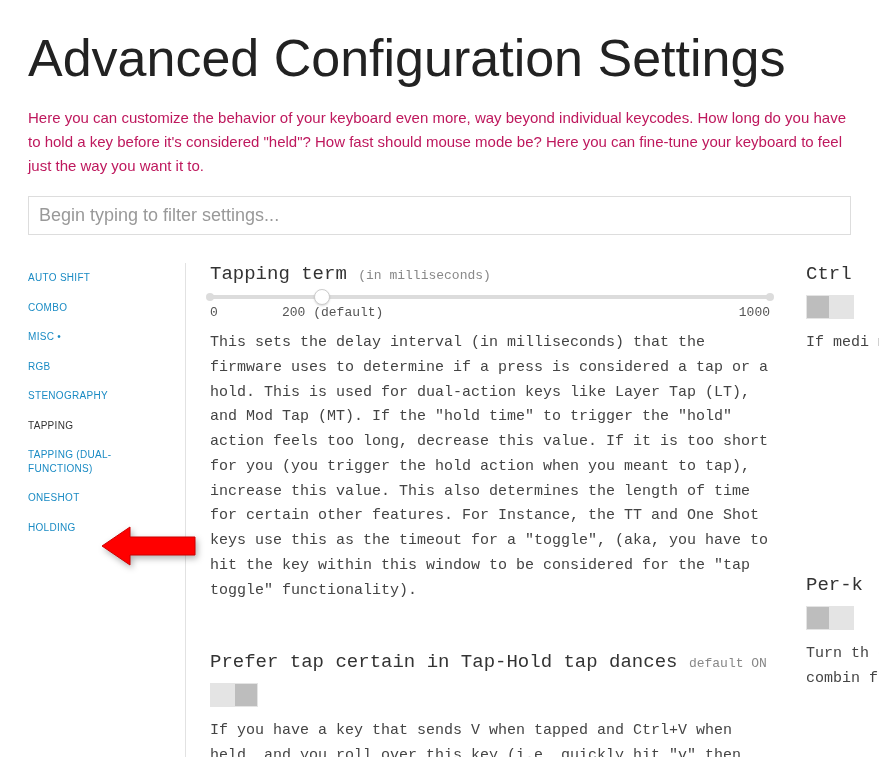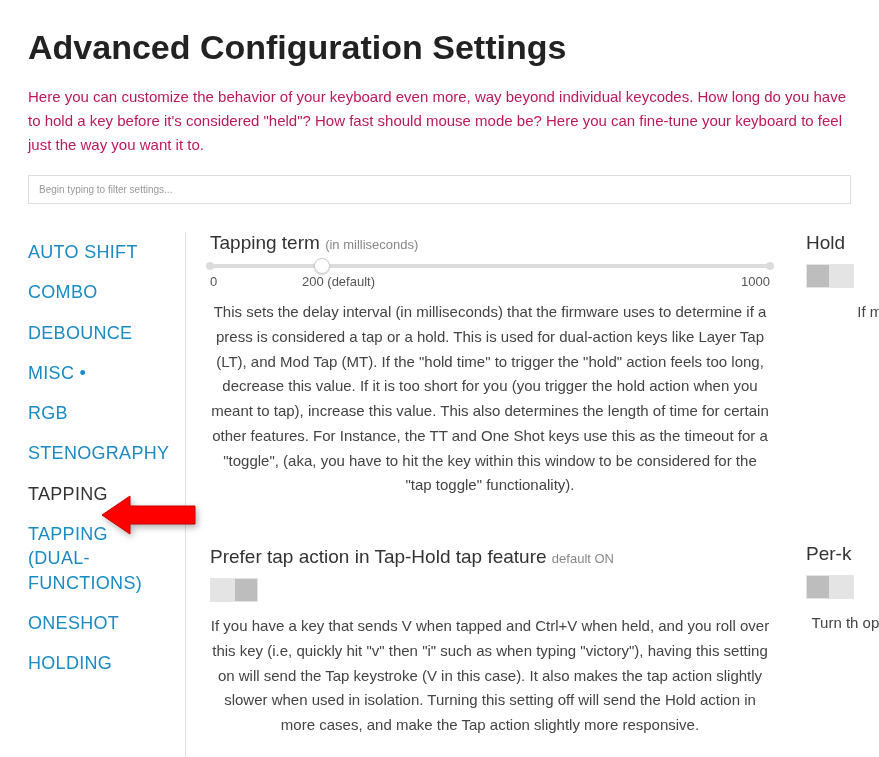--- a/index.html
+++ b/index.html
@@ -4,73 +4,73 @@
   <style>
     * { box-sizing: border-box; margin: 0; padding: 0; }
     body {
       font-family: -apple-system, BlinkMacSystemFont, "Segoe UI", Helvetica, Arial, sans-serif;
       color: #333;
       padding: 28px 28px 0 28px;
       width: 879px;
       overflow: hidden;
     }
     h1 {
-      font-size: 34px;
-      font-weight: 700;
+      font-size: 52px;
+      font-weight: 400;
       color: #222;
       margin-bottom: 18px;
     }
     .intro {
       font-size: 15px;
       line-height: 1.6;
       color: #be185d;
       margin-bottom: 18px;
     }
     .filter-input {
       width: 100%;
       border: 1px solid #ddd;
       padding: 8px 10px;
-      font-size: 10px;
+      font-size: 18px;
       color: #333;
       outline: none;
       background: #fff;
     }
     .filter-input::placeholder { color: #999; }
     .layout {
       display: flex;
       margin-top: 28px;
       gap: 24px;
       align-items: stretch;
     }
     .sidebar {
       width: 158px;
       flex-shrink: 0;
       border-right: 1px solid #e2e2e2;
       padding-right: 12px;
     }
     .sidebar-item {
       display: block;
-      font-size: 18px;
+      font-size: 10px;
       color: #1a8bc4;
       text-transform: uppercase;
       padding: 8px 0;
       cursor: pointer;
       letter-spacing: 0.3px;
       line-height: 1.35;
     }
     .sidebar-item.active { color: #333; cursor: default; }
     .main {
       flex: 1;
       min-width: 0;
       display: flex;
       gap: 36px;
     }
     .col-left { width: 560px; flex-shrink: 0; }
     .col-right { width: 200px; flex-shrink: 0; }
-    .setting-block { margin-bottom: 48px; }
+    .setting-block { margin-bottom: 48px; font-family: Liberation Mono, monospace; }
     .setting-title {
       font-size: 19px;
       font-weight: 400;
       color: #333;
       margin-bottom: 10px;
     }
     .setting-title .hint {
       font-size: 13px;
       color: #888;
       font-weight: 400;
@@ -106,28 +106,27 @@
       cursor: grab;
     }
     .slider-labels {
       display: flex;
       font-size: 13px;
       color: #555;
       position: relative;
       height: 18px;
     }
     .slider-labels .lbl-min { position: absolute; left: 0; }
-    .slider-labels .lbl-def { position: absolute; left: 92px; white-space: nowrap; }
+    .slider-labels .lbl-def { position: absolute; left: 72px; white-space: nowrap; }
     .slider-labels .lbl-max { position: absolute; right: 0; }
     .desc {
       font-size: 15px;
       line-height: 1.65;
       color: #444;
       margin-top: 8px;
-      text-align: center;
     }
     .toggle {
       position: relative;
       width: 48px;
       height: 24px;
       background: #e4e4e4;
       margin: 8px 0 12px 0;
       cursor: pointer;
     }
     .toggle-knob {
@@ -154,21 +153,20 @@
 
 <p class="intro">Here you can customize the behavior of your keyboard even more, way beyond individual keycodes. How long do you have to hold a key before it's considered "held"? How fast should mouse mode be? Here you can fine-tune your keyboard to feel just the way you want it to.</p>
 
 <input type="text" class="filter-input" placeholder="Begin typing to filter settings..." style="">
 
 <div class="layout">
 
   <nav class="sidebar" style="position:relative;">
     <a class="sidebar-item">AUTO SHIFT</a>
     <a class="sidebar-item">COMBO</a>
-    <a class="sidebar-item">DEBOUNCE</a>
     <a class="sidebar-item">MISC •</a>
     <a class="sidebar-item">RGB</a>
     <a class="sidebar-item">STENOGRAPHY</a>
     <a class="sidebar-item active">TAPPING</a>
     <a class="sidebar-item">TAPPING (DUAL-FUNCTIONS)</a>
     <a class="sidebar-item">ONESHOT</a>
     <a class="sidebar-item">HOLDING</a>
 
     <svg class="arrow-overlay" style="left:72px; top:258px;" width="100" height="50" viewBox="0 0 100 50">
       <path d="M 95 16 L 30 16 L 30 6 L 2 25 L 30 44 L 30 34 L 95 34 Z" fill="#ff0000" stroke="#cc0000" stroke-width="1"></path>
@@ -193,36 +191,36 @@
             <span class="lbl-min">0</span>
             <span class="lbl-def">200 (default)</span>
             <span class="lbl-max">1000</span>
           </div>
         </div>
         <p class="desc">This sets the delay interval (in milliseconds) that the firmware uses to determine if a press is considered a tap or a hold. This is used for dual-action keys like Layer Tap (LT), and Mod Tap (MT). If the "hold time" to trigger the "hold" action feels too long, decrease this value. If it is too short for you (you trigger the hold action when you meant to tap), increase this value. This also determines the length of time for certain other features. For Instance, the TT and One Shot keys use this as the timeout for a "toggle", (aka, you have to hit the key within this window to be considered for the "tap toggle" functionality).</p>
       </div>
 
       <div class="setting-block">
         <h2 class="setting-title">
-          <span>Prefer tap action in Tap-Hold tap feature</span>
+          <span>Prefer tap certain in Tap-Hold tap dances</span>
           <span class="hint">default ON</span>
         </h2>
         <div class="toggle">
           <div class="toggle-knob on"></div>
         </div>
         <p class="desc">If you have a key that sends V when tapped and Ctrl+V when held, and you roll over this key (i.e, quickly hit "v" then "i" such as when typing "victory"), having this setting on will send the Tap keystroke (V in this case). It also makes the tap action slightly slower when used in isolation. Turning this setting off will send the Hold action in more cases, and make the Tap action slightly more responsive.</p>
       </div>
 
     </div>
 
     <div class="col-right">
 
       <div class="setting-block">
         <h2 class="setting-title">
-          <span>Hold</span>
+          <span>Ctrl</span>
         </h2>
         <div class="toggle">
           <div class="toggle-knob off"></div>
         </div>
         <p class="desc" style="white-space:pre-line;">If medi modifie</p>
       </div>
 
       <div style="height:170px;"></div>
 
       <div class="setting-block">

